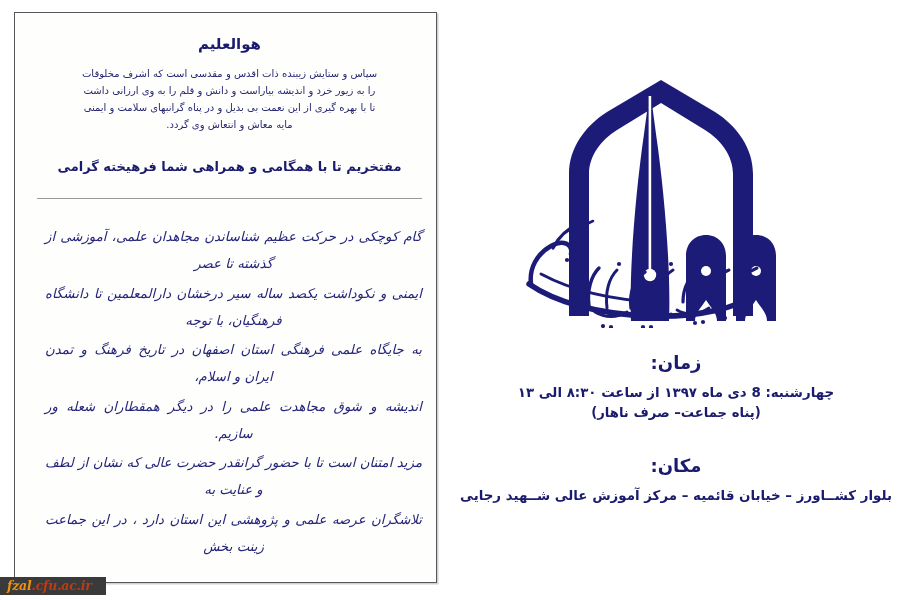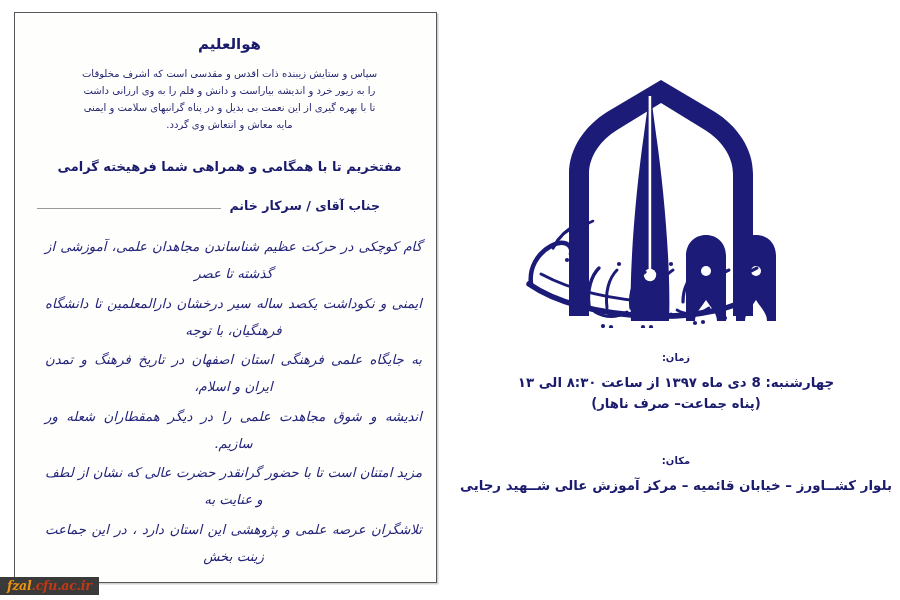--- a/index.html
+++ b/index.html
@@ -135,21 +135,21 @@
     position: absolute;
     left: 0;
     width: 100%;
     color: #1b1b6e;
     text-align: center;
   }
   .detail-block.time { top: 352px; }
   .detail-block.place { top: 455px; }
 
   .detail-label {
-    font-size: 10px;
+    font-size: 18px;
     font-weight: bold;
     margin-bottom: 9px;
     line-height: 1.2;
   }
   .detail-line {
     font-size: 13.4px;
     font-weight: bold;
     line-height: 1.55;
     white-space: nowrap;
   }
@@ -158,21 +158,21 @@
     font-weight: bold;
     line-height: 1.55;
   }
 
   
   .watermark {
     position: absolute;
     left: 0px;
     bottom: 5px;
     background: #3a3a3a;
-    padding: 2px 7px 3px 7px;
+    padding: 2px 14px 3px 7px;
     font-family: "DejaVu Serif", "Liberation Serif", serif;
     font-style: italic;
     font-weight: bold;
     font-size: 12.5px;
     letter-spacing: -0.2px;
     direction: ltr;
     line-height: 1.05;
     z-index: 40;
   }
   .wm-a { color: #f0920e; }
@@ -191,21 +191,20 @@
       <div class="intro-par">
         <div>سپاس و ستایش زیبنده ذات اقدس و مقدسی است که اشرف مخلوقات</div>
         <div>را به زیور خرد و اندیشه بیاراست و دانش و قلم را به وی ارزانی داشت</div>
         <div>تا با بهره گیری از این نعمت بی بدیل و در پناه گرانبهای سلامت و ایمنی</div>
         <div>مایه معاش و انتعاش وی گردد.</div>
       </div>
 
       <div class="proud-line">مفتخریم تا با همگامی و همراهی شما فرهیخته گرامی</div>
 
       <div class="salutation-row">
-        <div class="salutation">جناب آقای / سرکار خانم</div>
         <div class="salutation-rule"></div>
       </div>
 
       <div class="script-body">
         <p>گام کوچکی در حرکت عظیم شناساندن مجاهدان علمی، آموزشی از گذشته تا عصر</p>
         <p>ایمنی و نکوداشت یکصد ساله سیر درخشان دارالمعلمین تا دانشگاه فرهنگیان، با توجه</p>
         <p>به جایگاه علمی فرهنگی استان اصفهان در تاریخ فرهنگ و تمدن ایران و اسلام،</p>
         <p>اندیشه و شوق مجاهدت علمی را در دیگر همقطاران شعله ور سازیم.</p>
         <p>مزید امتنان است تا با حضور گرانقدر حضرت عالی که نشان از لطف و عنایت به</p>
         <p>تلاشگران عرصه علمی و پژوهشی این استان دارد ، در این جماعت زینت بخش</p>

